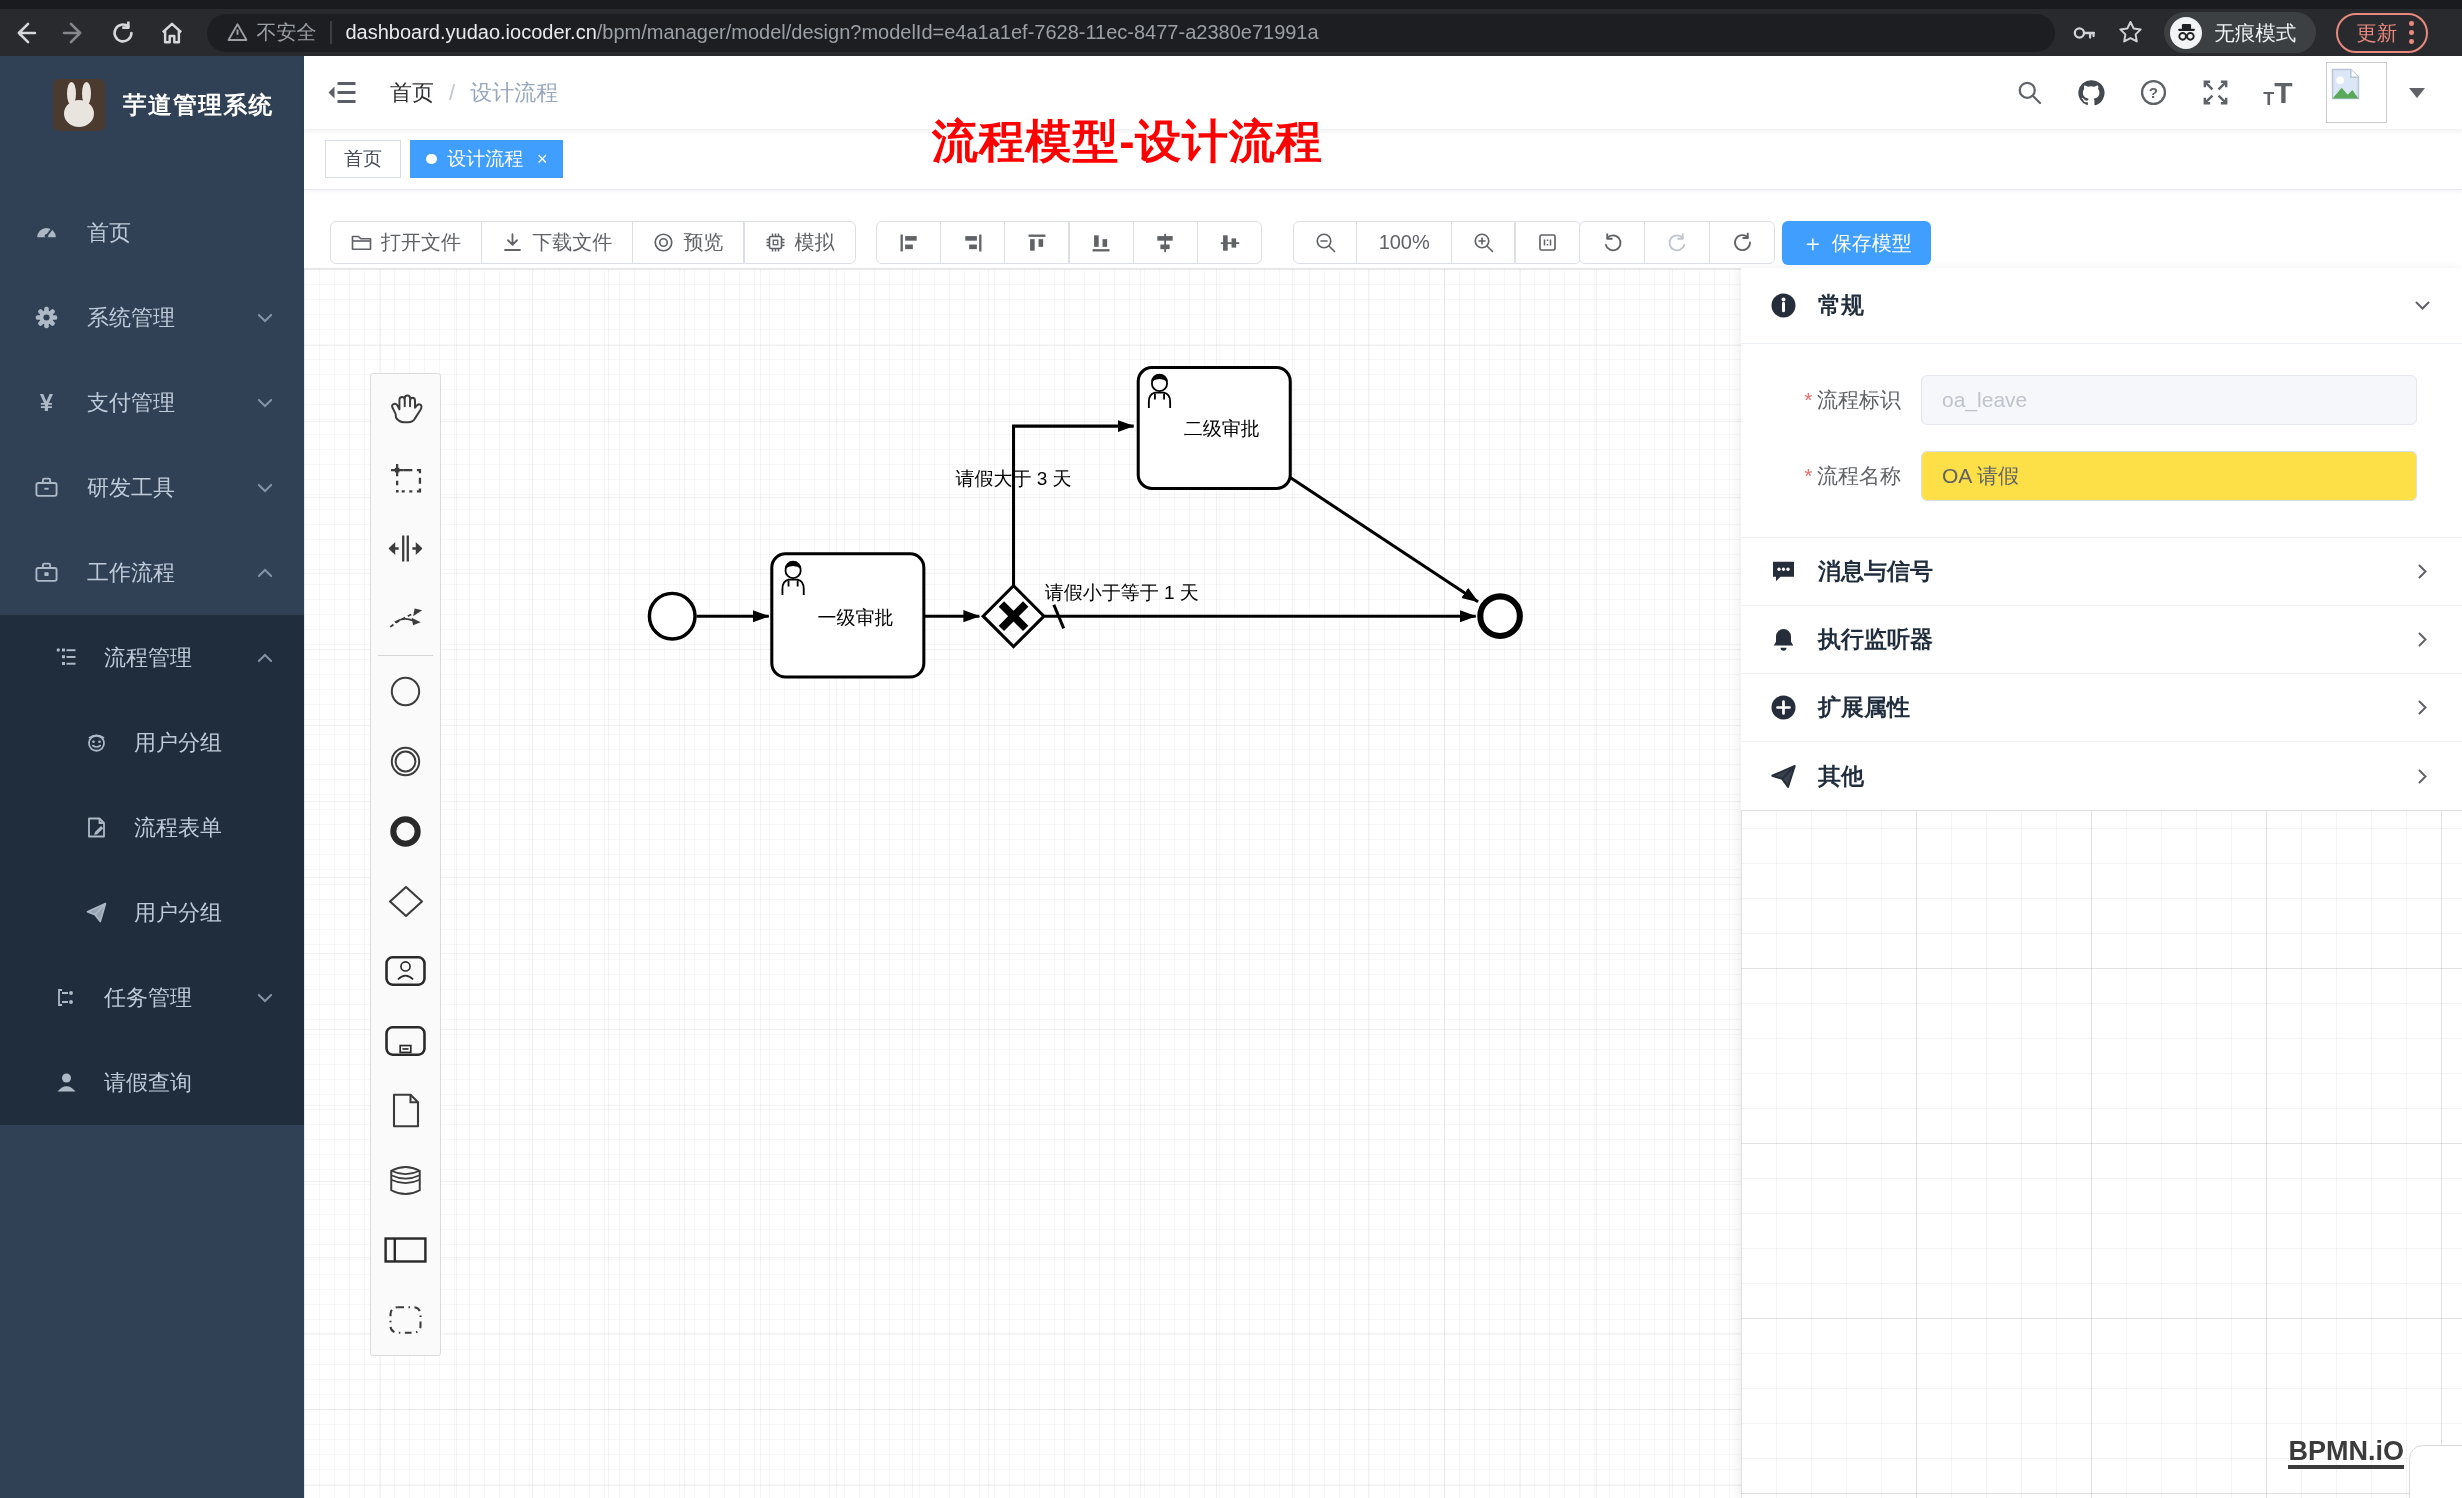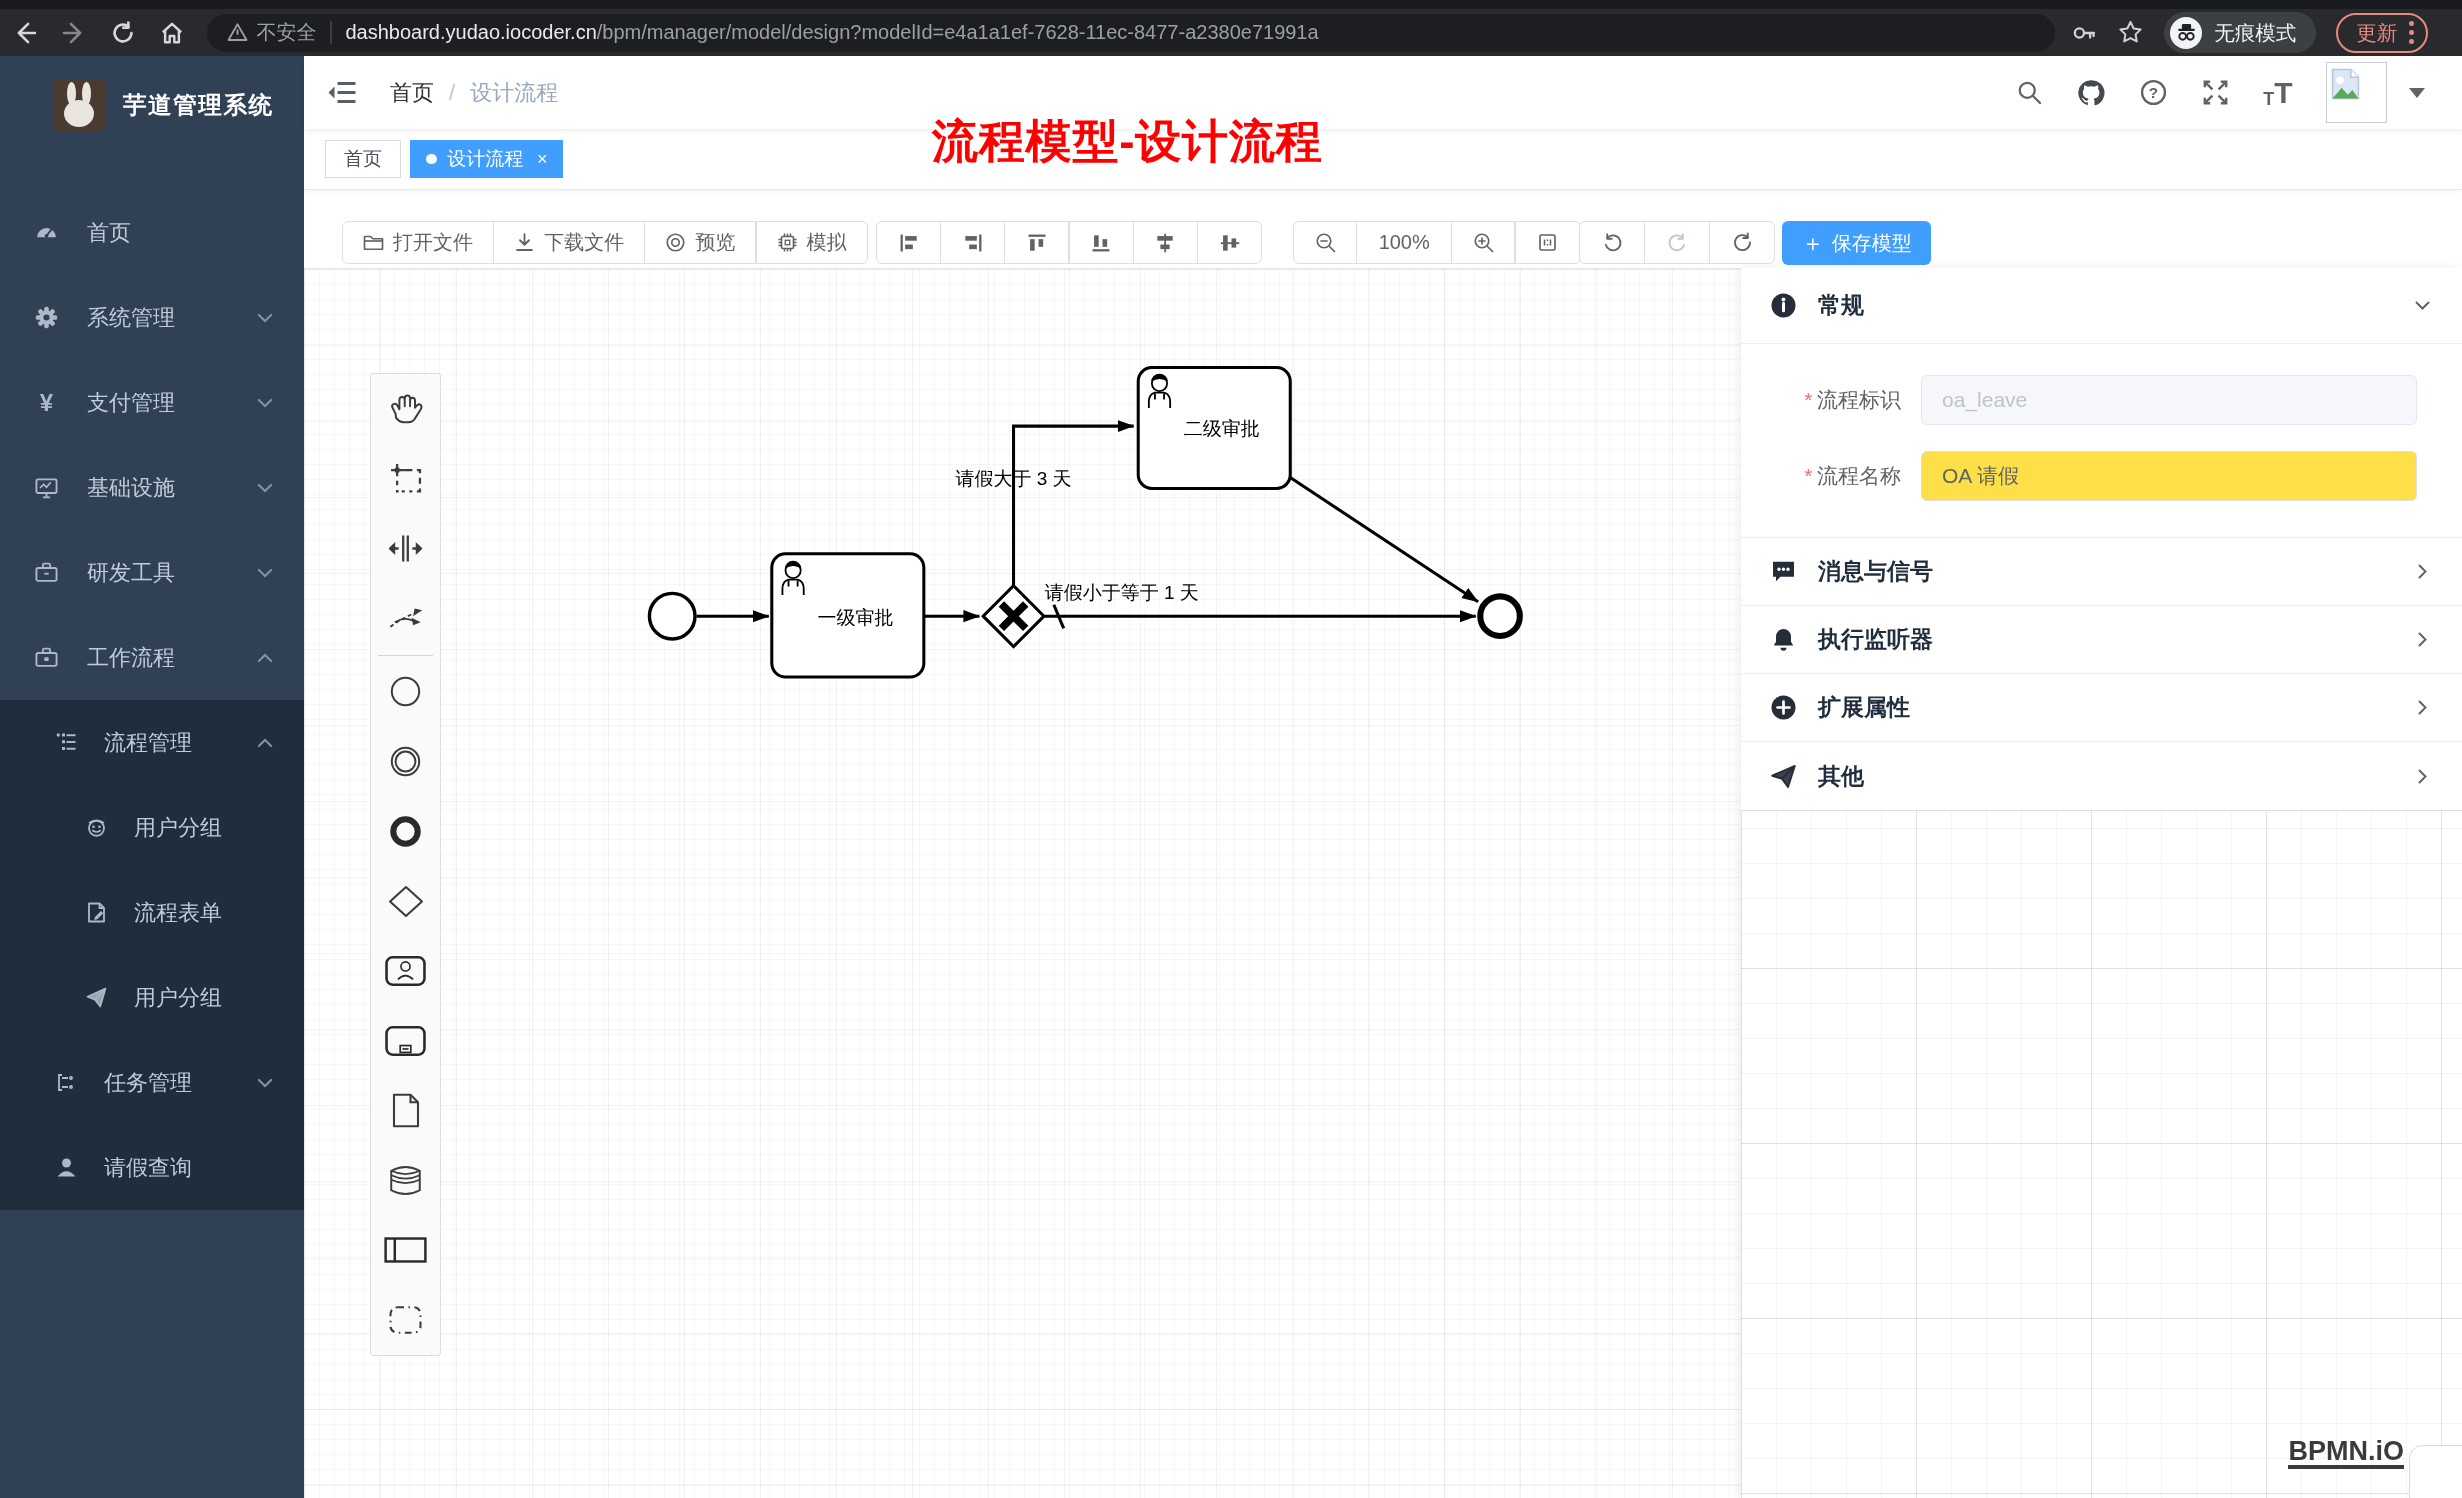--- a/index.html
+++ b/index.html
@@ -254,35 +254,20 @@
       <span class="lbl">支付管理</span>
       <span class="chev">
           <svg width="20" height="20" viewBox="0 0 26 26">
             <path d="M5,9 L13,17 L21,9" stroke="#8492a6" stroke-width="2.6" fill="none" stroke-linecap="round"></path>
           </svg>
         </span>
     </div>
     <div class="sitem">
       <span class="icon-slot">
         <svg width="24" height="24" viewBox="0 0 32 32">
-            <rect x="2" y="4" width="28" height="19" rx="2" stroke="#aeb9c6" stroke-width="2.6" fill="none"></rect>
-            <path d="M7,16 l5,-5 4,4 6,-7" stroke="#aeb9c6" stroke-width="2.4" fill="none"></path>
-            <path d="M11,29 h10 M16,23 v6" stroke="#aeb9c6" stroke-width="2.6"></path>
-          </svg>
-      </span>
-      <span class="lbl">基础设施</span>
-      <span class="chev">
-          <svg width="20" height="20" viewBox="0 0 26 26">
-            <path d="M5,9 L13,17 L21,9" stroke="#8492a6" stroke-width="2.6" fill="none" stroke-linecap="round"></path>
-          </svg>
-        </span>
-    </div>
-    <div class="sitem">
-      <span class="icon-slot">
-        <svg width="24" height="24" viewBox="0 0 32 32">
             <rect x="2" y="9" width="28" height="18" rx="2.5" stroke="#aeb9c6" stroke-width="2.6" fill="none"></rect>
             <path d="M11,9 V5 a2,2 0 0 1 2,-2 h6 a2,2 0 0 1 2,2 v4" stroke="#aeb9c6" stroke-width="2.6" fill="none"></path>
             <path d="M13,17 h6" stroke="#aeb9c6" stroke-width="2.6"></path>
           </svg>
       </span>
       <span class="lbl">研发工具</span>
       <span class="chev">
           <svg width="20" height="20" viewBox="0 0 26 26">
             <path d="M5,9 L13,17 L21,9" stroke="#8492a6" stroke-width="2.6" fill="none" stroke-linecap="round"></path>
           </svg>
@@ -444,21 +429,21 @@
     <span class="dot"></span>
     <span>设计流程</span>
     <span class="x">×</span>
   </span>
 </div>
 
 <div class="annotation">流程模型-设计流程</div>
 
 <div class="canvas"></div>
 
-<div class="btn-group" style="left:342px">
+<div class="btn-group" style="left:330px">
   <span class="tb-btn">
     <svg width="21" height="21" viewBox="0 0 28 28">
         <path d="M2,6 h8 l3,3 h13 v14 h-24 z" stroke="#606266" stroke-width="2.2" fill="none" stroke-linejoin="round"></path>
         <path d="M2,12 h24" stroke="#606266" stroke-width="2.2"></path>
       </svg>
     <span>打开文件</span>
   </span>
   <span class="tb-btn">
     <svg width="21" height="21" viewBox="0 0 28 28">
         <path d="M14,3 v13 M8,11 l6,6 6,-6 M4,24 h20" stroke="#606266" stroke-width="2.4" fill="none" stroke-linecap="round" stroke-linejoin="round"></path>

